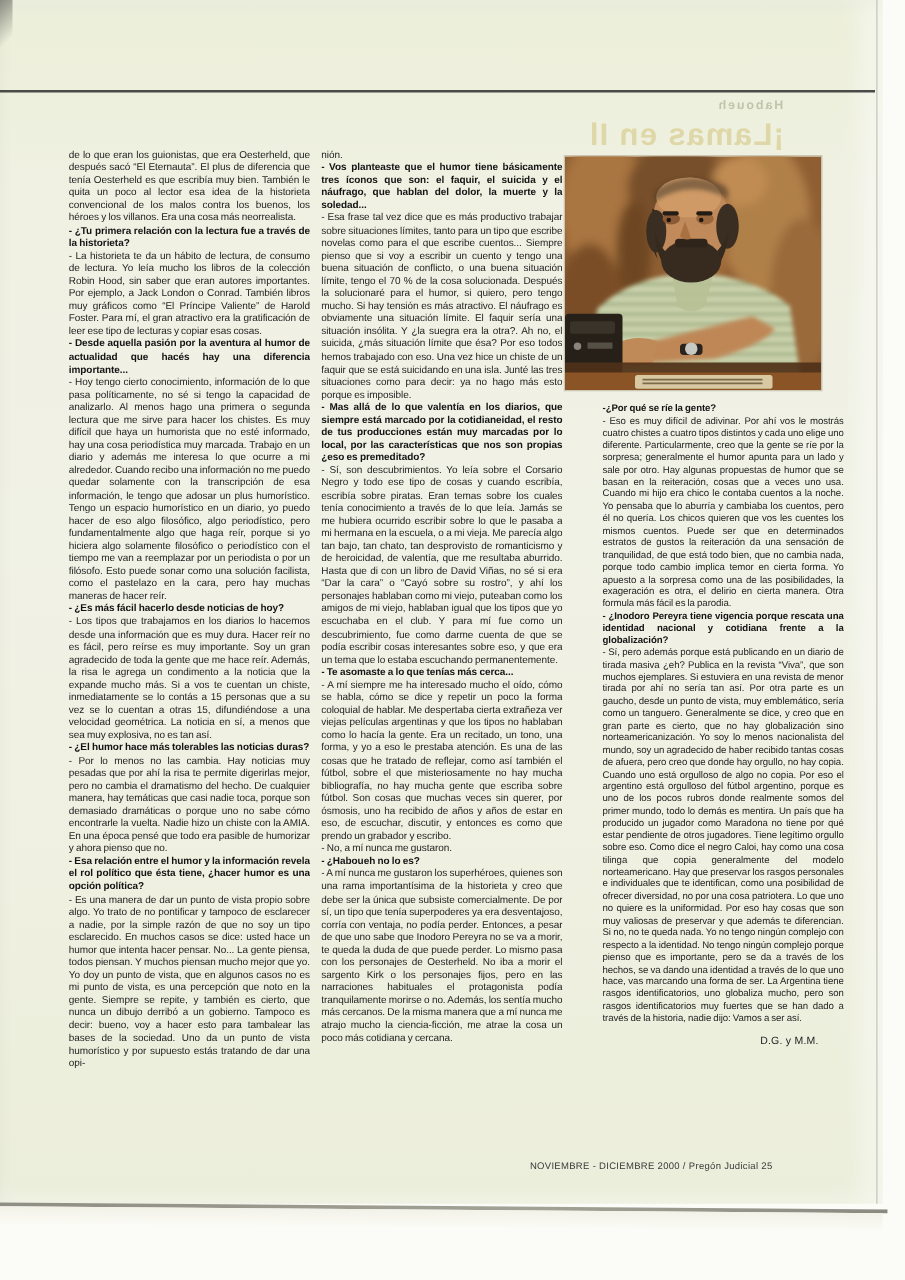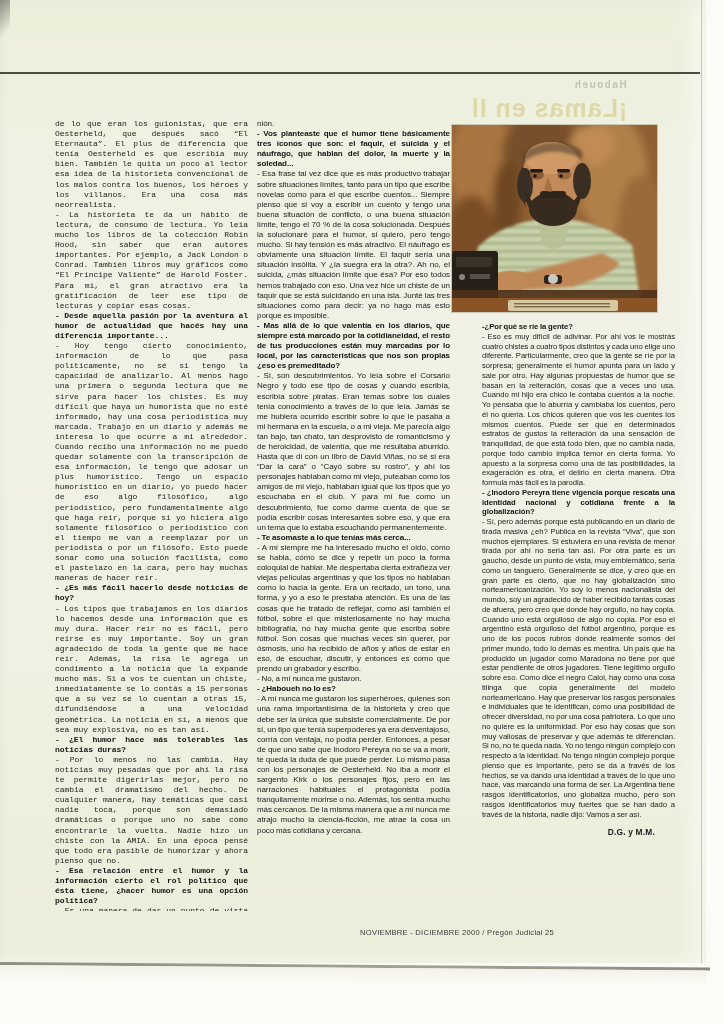--- a/index.html
+++ b/index.html
@@ -38,31 +38,31 @@
   .photo{
     position:absolute;left:452px;top:125px;width:205px;height:187px;overflow:hidden;
     box-shadow:0 0 0 1px rgba(90,70,40,.25);
   }
   .col{
     position:absolute;width:193px;text-align:justify;color:#232323;
     font-size:8px;line-height:10.1px;letter-spacing:-0.05px;word-spacing:-0.35px;
   }
   .col p{margin:0;}
   .col p.q{font-weight:bold;color:#141414;}
-  .col1{left:55px;top:119px;height:792px;overflow:hidden;font-family:Liberation Mono, monospace;}
+  .col1{left:55px;top:119px;height:792px;overflow:hidden;}
   .col2{left:257px;top:119px;height:792px;overflow:hidden;}
   .col3wrap{position:absolute;left:482px;top:322px;width:193px;}
   .col3{position:static;width:193px;max-height:578px;overflow:hidden;
     font-size:7.7px;line-height:9.75px;}
   .byline{
     text-align:right;padding-right:20px;margin-top:8px;
-    font-weight:bold;font-size:8.4px;color:#1c1c1c;letter-spacing:.2px;
+    font-weight:normal;font-size:8.4px;color:#1c1c1c;letter-spacing:.2px;
   }
   .footer{
-    position:absolute;left:360px;top:928px;width:278px;
+    position:absolute;left:340px;top:928px;width:278px;text-align:right;
     font-size:7.6px;color:#3a3a3a;letter-spacing:.25px;
   }
   .corner-shadow{
     position:absolute;left:0;top:0;width:10px;height:46px;
     background:linear-gradient(135deg,rgba(60,60,55,.55),rgba(60,60,55,0) 70%);
   }
 </style>
 </head>
 <body>
 
@@ -141,28 +141,29 @@
     <rect x="0" y="165" width="205" height="9" fill="#4f3118" opacity=".92"></rect>
     <rect x="0" y="173" width="205" height="14" fill="#8a5426"></rect>
     <rect x="56" y="175" width="110" height="11" rx="2" fill="#d9c9a2"></rect>
     <rect x="62" y="178" width="96" height="1.4" fill="#7a6a4a"></rect>
     <rect x="62" y="181" width="96" height="1.4" fill="#7a6a4a"></rect>
   </svg>
 </div>
 
 <div class="col col1">
     <p class="a">de lo que eran los guionistas, que era Oesterheld, que después sacó “El Eternauta”. El plus de diferencia que tenía Oesterheld es que escribía muy bien. También le quita un poco al lector esa idea de la historieta convencional de los malos contra los buenos, los héroes y los villanos. Era una cosa más neorrealista.</p>
+    <p class="q">- ¿Tu primera relación con la lectura fue a través de la historieta?</p>
     <p class="a">- La historieta te da un hábito de lectura, de consumo de lectura. Yo leía mucho los libros de la colección Robin Hood, sin saber que eran autores importantes. Por ejemplo, a Jack London o Conrad. También libros muy gráficos como “El Príncipe Valiente” de Harold Foster. Para mí, el gran atractivo era la gratificación de leer ese tipo de lecturas y copiar esas cosas.</p>
     <p class="q">- Desde aquella pasión por la aventura al humor de actualidad que hacés hay una diferencia importante...</p>
     <p class="a">- Hoy tengo cierto conocimiento, información de lo que pasa políticamente, no sé si tengo la capacidad de analizarlo. Al menos hago una primera o segunda lectura que me sirve para hacer los chistes. Es muy difícil que haya un humorista que no esté informado, hay una cosa periodística muy marcada. Trabajo en un diario y además me interesa lo que ocurre a mi alrededor. Cuando recibo una información no me puedo quedar solamente con la transcripción de esa información, le tengo que adosar un plus humorístico. Tengo un espacio humorístico en un diario, yo puedo hacer de eso algo filosófico, algo periodístico, pero fundamentalmente algo que haga reír, porque si yo hiciera algo solamente filosófico o periodístico con el tiempo me van a reemplazar por un periodista o por un filósofo. Esto puede sonar como una solución facilista, como el pastelazo en la cara, pero hay muchas maneras de hacer reír.</p>
     <p class="q">- ¿Es más fácil hacerlo desde noticias de hoy?</p>
     <p class="a">- Los tipos que trabajamos en los diarios lo hacemos desde una información que es muy dura. Hacer reír no es fácil, pero reírse es muy importante. Soy un gran agradecido de toda la gente que me hace reír. Además, la risa le agrega un condimento a la noticia que la expande mucho más. Si a vos te cuentan un chiste, inmediatamente se lo contás a 15 personas que a su vez se lo cuentan a otras 15, difundiéndose a una velocidad geométrica. La noticia en sí, a menos que sea muy explosiva, no es tan así.</p>
     <p class="q">- ¿El humor hace más tolerables las noticias duras?</p>
     <p class="a">- Por lo menos no las cambia. Hay noticias muy pesadas que por ahí la risa te permite digerirlas mejor, pero no cambia el dramatismo del hecho. De cualquier manera, hay temáticas que casi nadie toca, porque son demasiado dramáticas o porque uno no sabe cómo encontrarle la vuelta. Nadie hizo un chiste con la AMIA. En una época pensé que todo era pasible de humorizar y ahora pienso que no.</p>
-    <p class="q">- Esa relación entre el humor y la información cierto el rol político que ésta tiene, ¿hacer humor es una opción política?</p>
+    <p class="q">- Esa relación entre el humor y la información revela el rol político que ésta tiene, ¿hacer humor es una opción política?</p>
     <p class="a">- Es una manera de dar un punto de vista propio sobre algo. Yo trato de no pontificar y tampoco de esclarecer a nadie, por la simple razón de que no soy un tipo esclarecido. En muchos casos se dice: usted hace un humor que intenta hacer pensar. No... La gente piensa, todos piensan. Y muchos piensan mucho mejor que yo. Yo doy un punto de vista, que en algunos casos no es mi punto de vista, es una percepción que noto en la gente. Siempre se repite, y también es cierto, que nunca un dibujo derribó a un gobierno. Tampoco es decir: bueno, voy a hacer esto para tambalear las bases de la sociedad. Uno da un punto de vista humorístico y por supuesto estás tratando de dar una opi-</p>
   </div>
 <div class="col col2">
     <p class="a">nión.</p>
     <p class="q">- Vos planteaste que el humor tiene básicamente tres íconos que son: el faquir, el suicida y el náufrago, que hablan del dolor, la muerte y la soledad...</p>
     <p class="a">- Esa frase tal vez dice que es más productivo trabajar sobre situaciones límites, tanto para un tipo que escribe novelas como para el que escribe cuentos... Siempre pienso que si voy a escribir un cuento y tengo una buena situación de conflicto, o una buena situación límite, tengo el 70 % de la cosa solucionada. Después la solucionaré para el humor, si quiero, pero tengo mucho. Si hay tensión es más atractivo. El náufrago es obviamente una situación límite. El faquir sería una situación insólita. Y ¿la suegra era la otra?. Ah no, el suicida, ¿más situación límite que ésa? Por eso todos hemos trabajado con eso. Una vez hice un chiste de un faquir que se está suicidando en una isla. Junté las tres situaciones como para decir: ya no hago más esto porque es imposible.</p>
     <p class="q">- Mas allá de lo que valentía en los diarios, que siempre está marcado por la cotidianeidad, el resto de tus producciones están muy marcadas por lo local, por las características que nos son propias ¿eso es premeditado?</p>
     <p class="a">- Sí, son descubrimientos. Yo leía sobre el Corsario Negro y todo ese tipo de cosas y cuando escribía, escribía sobre piratas. Eran temas sobre los cuales tenía conocimiento a través de lo que leía. Jamás se me hubiera ocurrido escribir sobre lo que le pasaba a mi hermana en la escuela, o a mi vieja. Me parecía algo tan bajo, tan chato, tan desprovisto de romanticismo y de heroicidad, de valentía, que me resultaba aburrido. Hasta que di con un libro de David Viñas, no sé si era “Dar la cara” o “Cayó sobre su rostro”, y ahí los personajes hablaban como mi viejo, puteaban como los amigos de mi viejo, hablaban igual que los tipos que yo escuchaba en el club. Y para mí fue como un descubrimiento, fue como darme cuenta de que se podía escribir cosas interesantes sobre eso, y que era un tema que lo estaba escuchando permanentemente.</p>
     <p class="q">- Te asomaste a lo que tenías más cerca...</p>
     <p class="a">- A mí siempre me ha interesado mucho el oído, cómo se habla, cómo se dice y repetir un poco la forma coloquial de hablar. Me despertaba cierta extrañeza ver viejas películas argentinas y que los tipos no hablaban como lo hacía la gente. Era un recitado, un tono, una forma, y yo a eso le prestaba atención. Es una de las cosas que he tratado de reflejar, como así también el fútbol, sobre el que misteriosamente no hay mucha bibliografía, no hay mucha gente que escriba sobre fútbol. Son cosas que muchas veces sin querer, por ósmosis, uno ha recibido de años y años de estar en eso, de escuchar, discutir, y entonces es como que prendo un grabador y escribo.</p>

